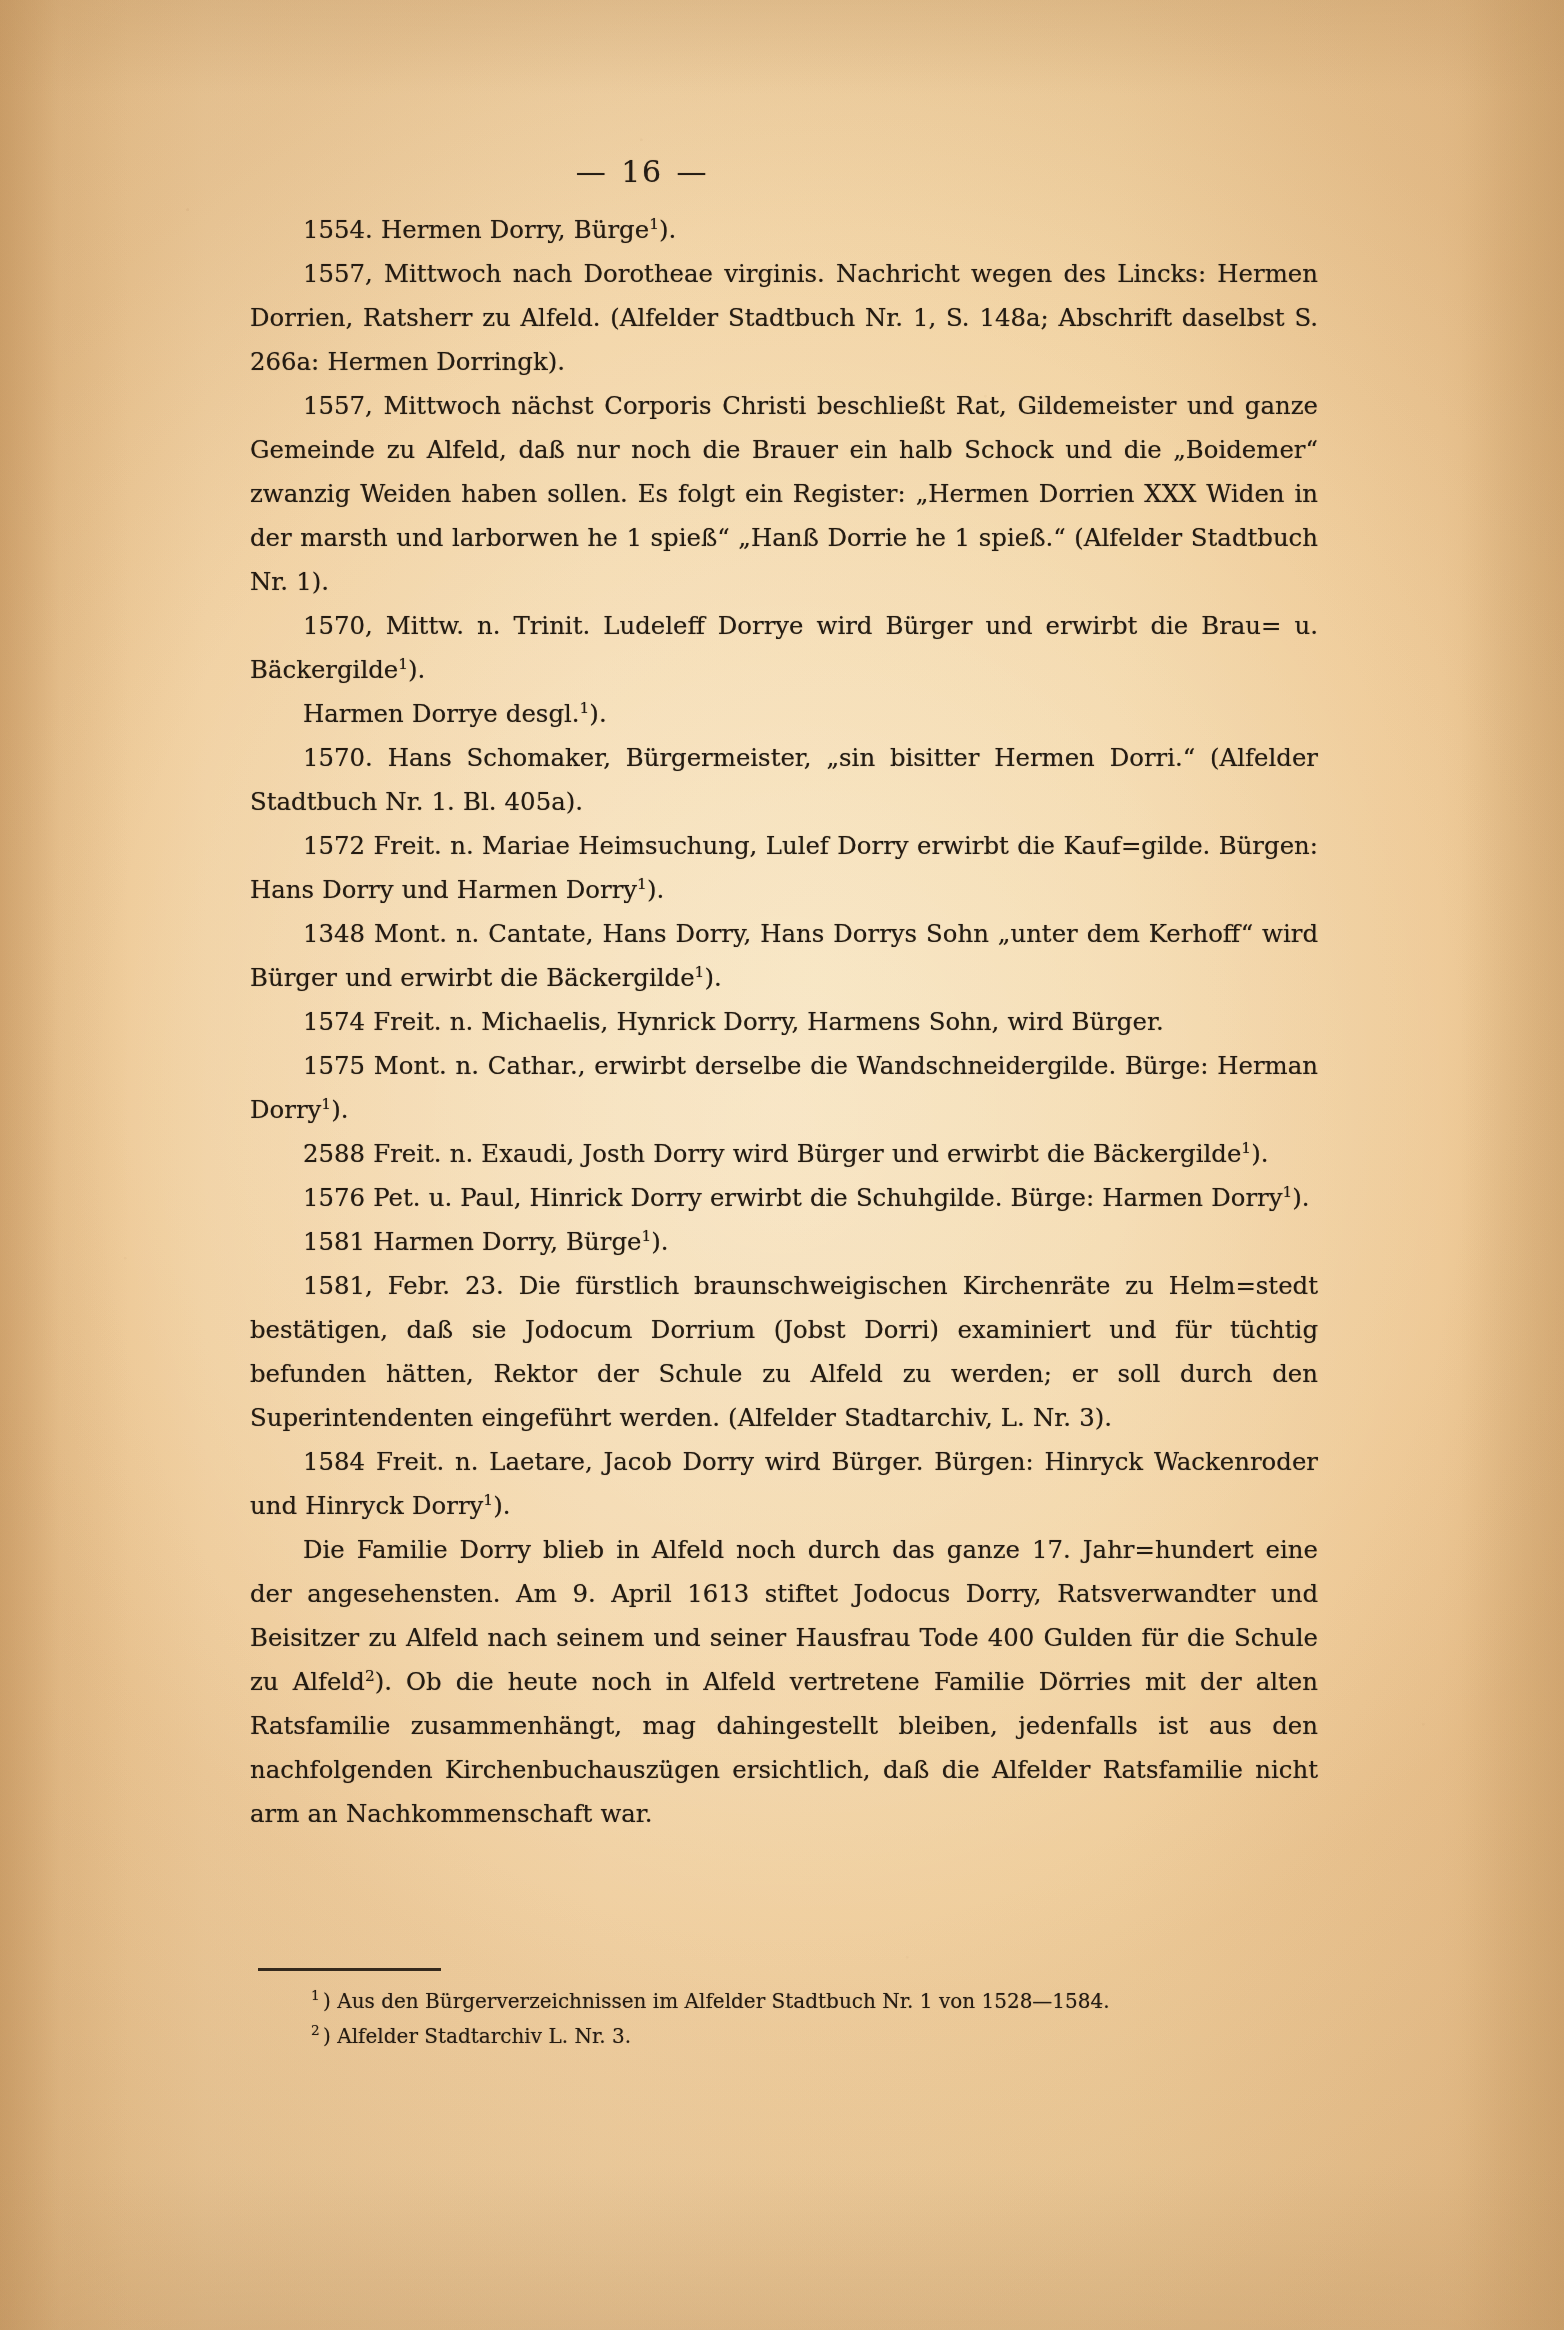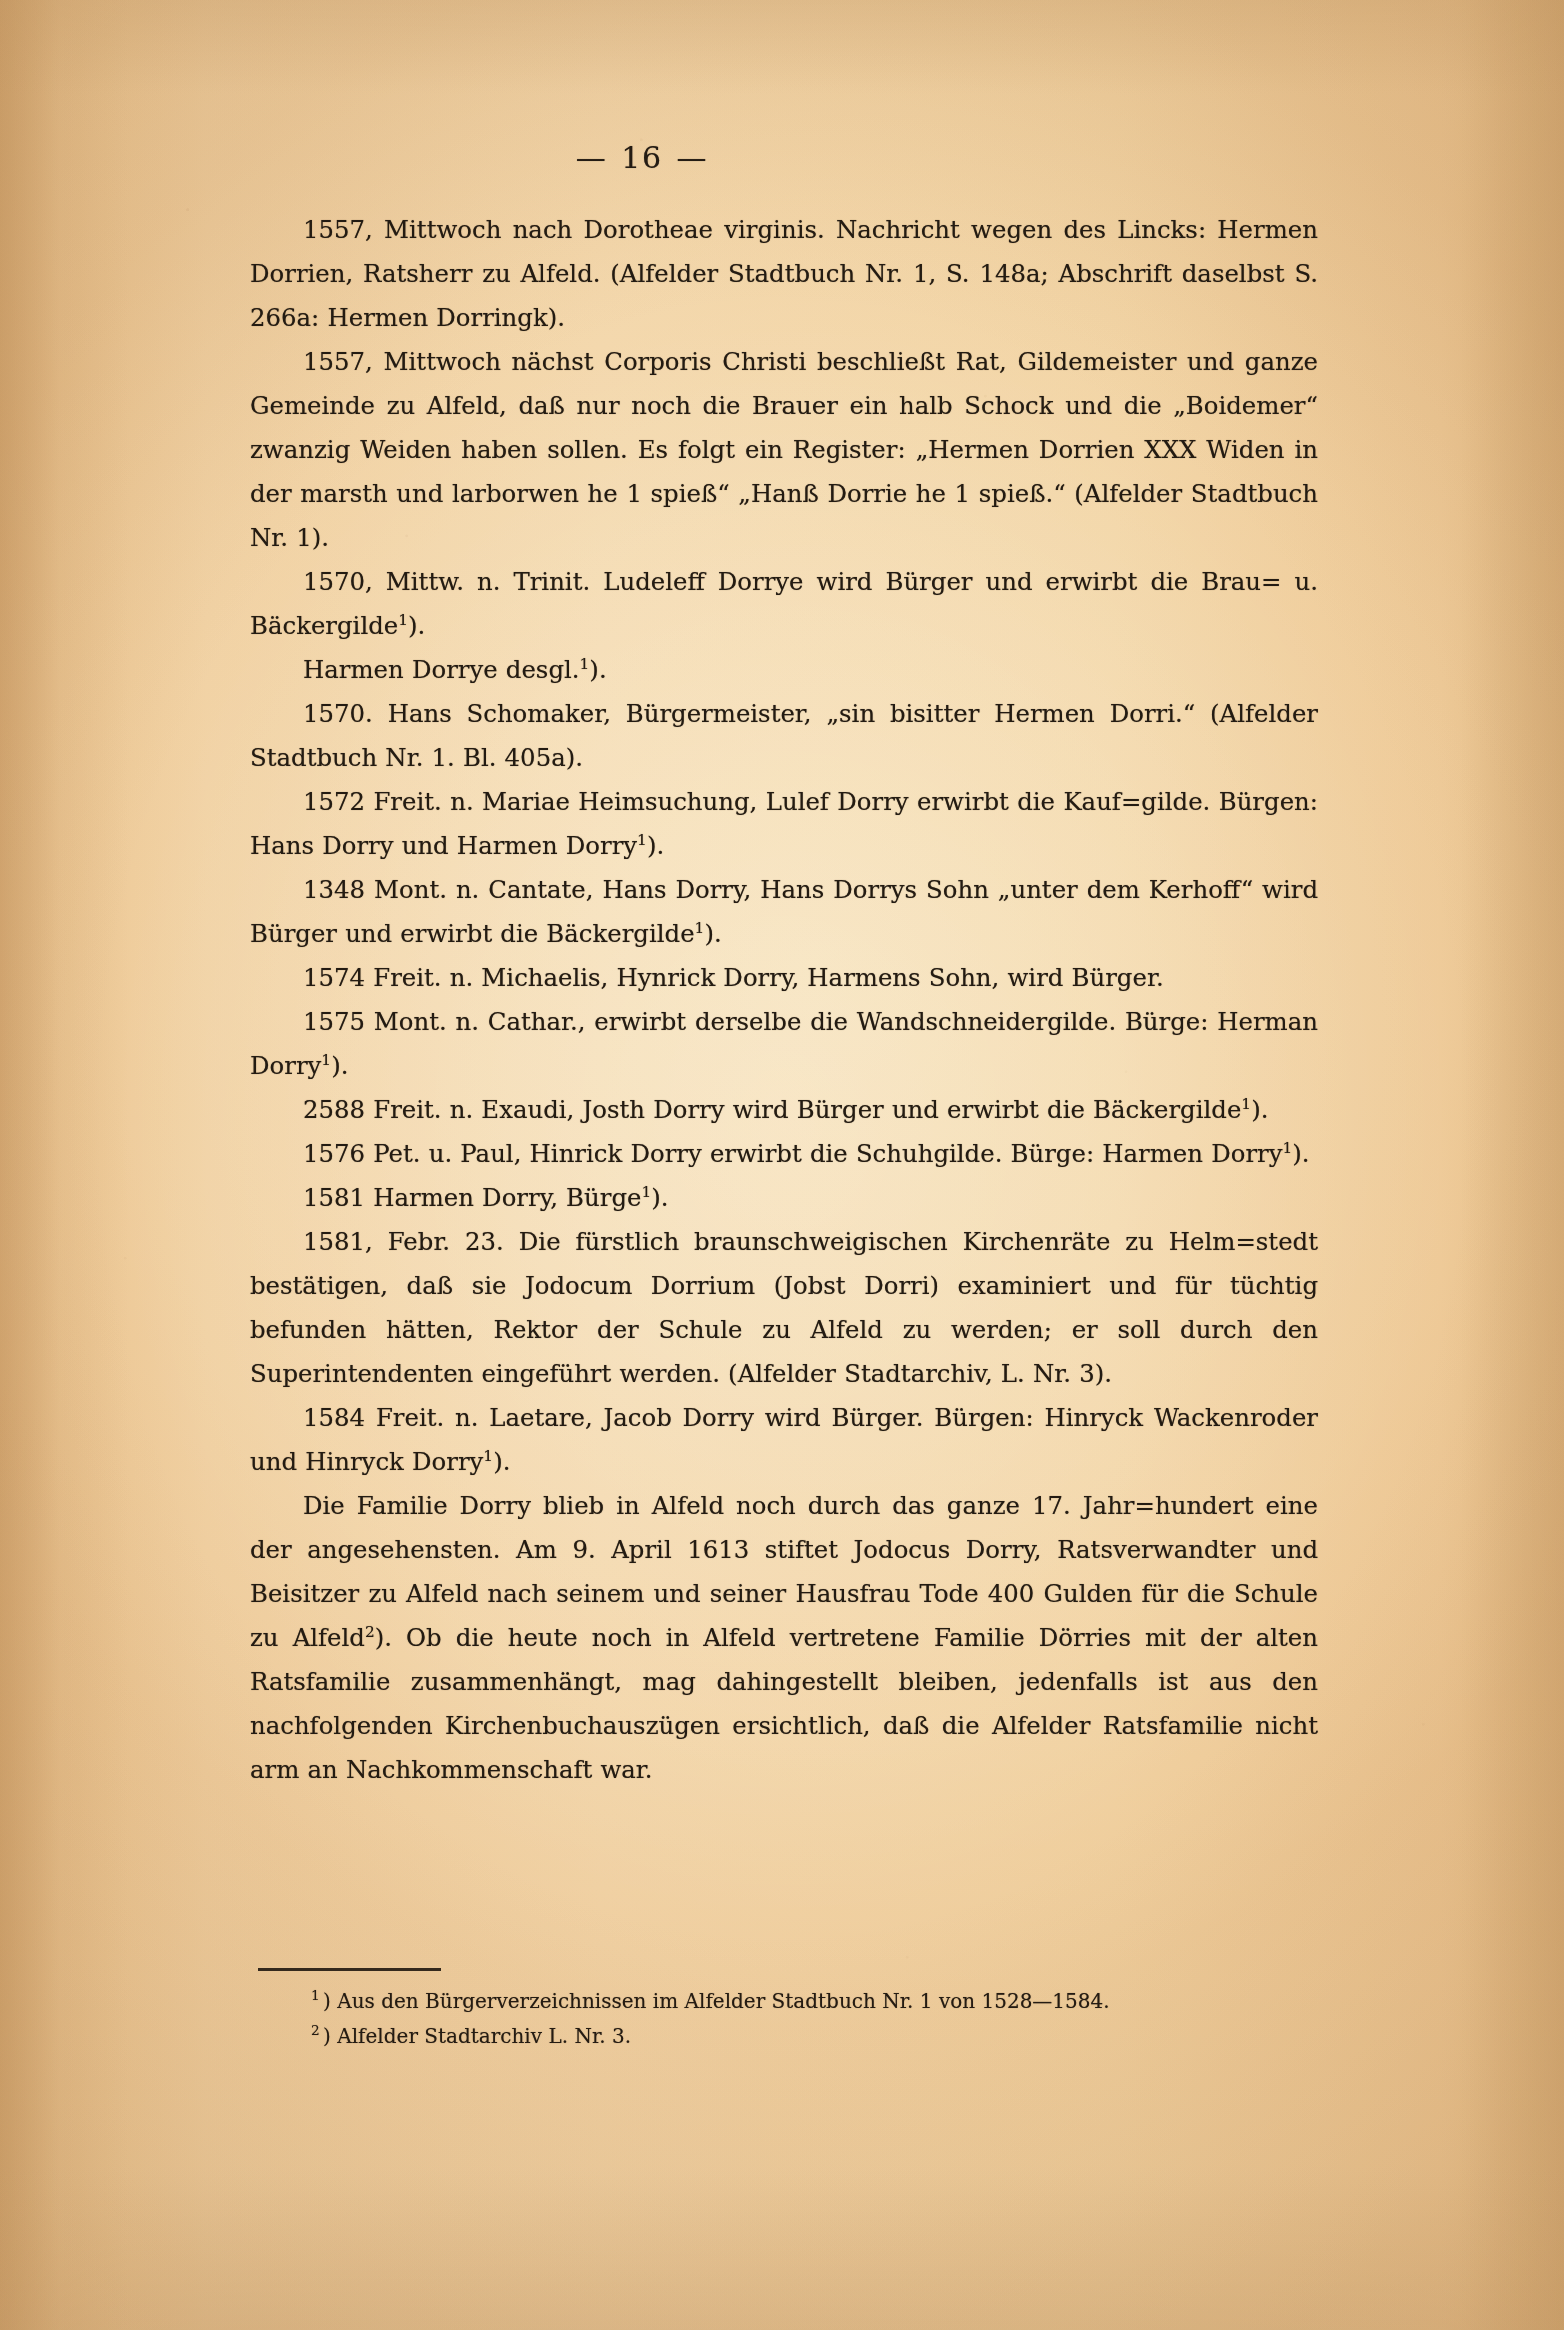--- a/index.html
+++ b/index.html
@@ -70,21 +70,21 @@
       radial-gradient(circle at 84% 12%, rgba(185,145,95,.18) 0 1.4px, transparent 1.7px),
       radial-gradient(circle at 8%  54%, rgba(180,140,95,.16) 0 1.1px, transparent 1.7px),
       radial-gradient(circle at 33% 69%, rgba(180,140,95,.13) 0 1px, transparent 1.7px),
       radial-gradient(circle at 58% 84%, rgba(180,140,95,.14) 0 1.2px, transparent 1.7px),
       radial-gradient(circle at 91% 74%, rgba(180,140,95,.16) 0 1.3px, transparent 1.7px),
       radial-gradient(circle at 72% 46%, rgba(180,140,95,.12) 0 1px, transparent 1.7px);
   }
 
   .folio {
     position: absolute;
-    top: 140px;
+    top: 154px;
     left: 0;
     width: 1284px;
     text-align: center;
     font-family: "DejaVu Serif", serif;
     font-size: 30px;
     letter-spacing: 1.7px;
     color: #241c14;
     text-shadow: 0 0 0.9px rgba(40,28,16,.55);
   }
   .folio .dash { padding: 0 13.7px; font-weight: 400; }
@@ -158,20 +158,21 @@
   <div class="edge-bottom"></div>
   <div class="speckle"></div>
   <div class="vignette"></div>
 
   <div class="folio inky">
     <span class="dash">—</span><span>16</span><span class="dash">—</span>
   </div>
 
   <div class="body-text inky">
 
+    <p><span>1554. Hermen Dorry, Bürge</span><span class="sup">1</span><span>).</span></p>
 
     <p><span>1557, Mittwoch nach Dorotheae virginis. Nachricht wegen des Lincks: Hermen Dorrien, Ratsherr zu Alfeld. (Alfelder Stadtbuch Nr. 1, S. 148a; Abschrift daselbst S. 266a: Hermen Dorringk).</span></p>
 
     <p><span>1557, Mittwoch nächst Corporis Christi beschließt Rat, Gildemeister und ganze Gemeinde zu Alfeld, daß nur noch die Brauer ein halb Schock und die „Boidemer“ zwanzig Weiden haben sollen. Es folgt ein Register: „Hermen Dorrien XXX Widen in der marsth und larborwen he 1 spieß“ „Hanß Dorrie he 1 spieß.“ (Alfelder Stadtbuch Nr. 1).</span></p>
 
     <p><span>1570, Mittw. n. Trinit. Ludeleff Dorrye wird Bürger und erwirbt die Brau= u. Bäckergilde</span><span class="sup">1</span><span>).</span></p>
 
     <p><span>Harmen Dorrye desgl.</span><span class="sup">1</span><span>).</span></p>
 
     <p><span>1570. Hans Schomaker, Bürgermeister, „sin bisitter Hermen Dorri.“ (Alfelder Stadtbuch Nr. 1. Bl. 405a).</span></p>

